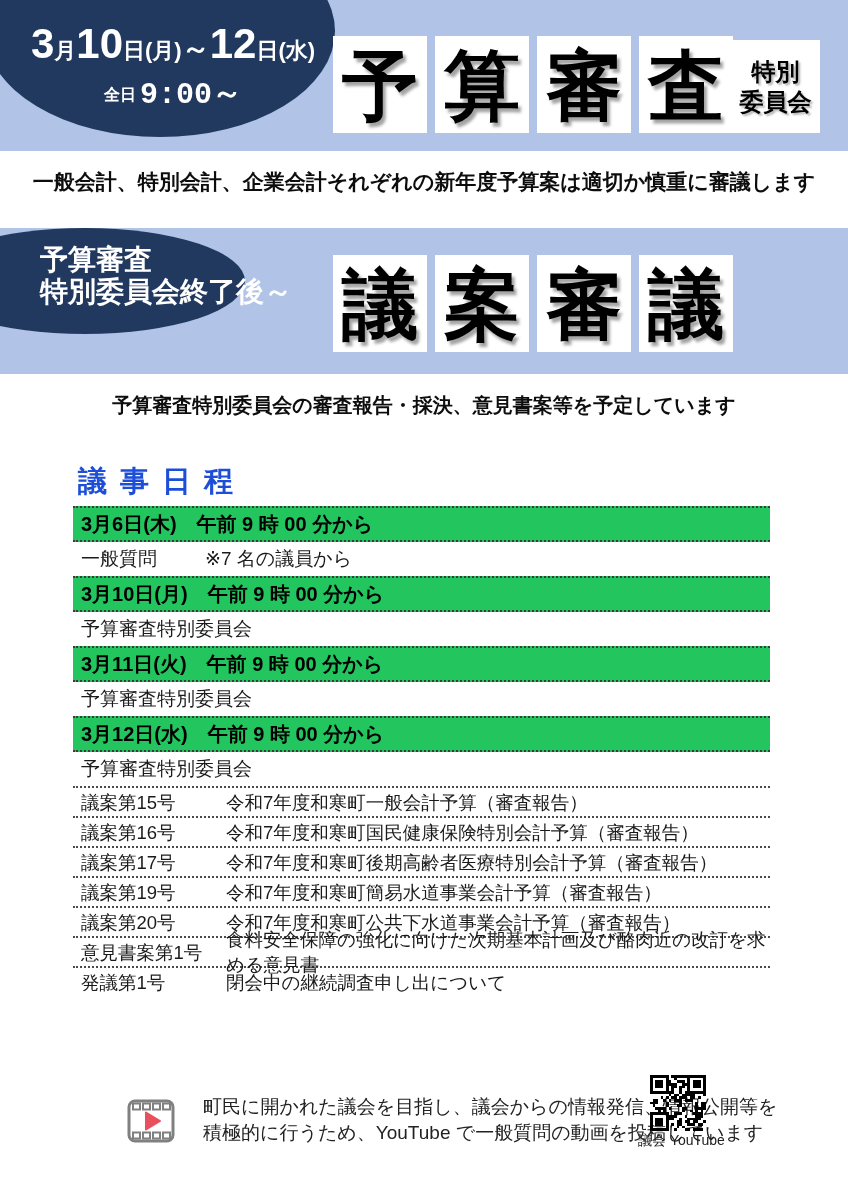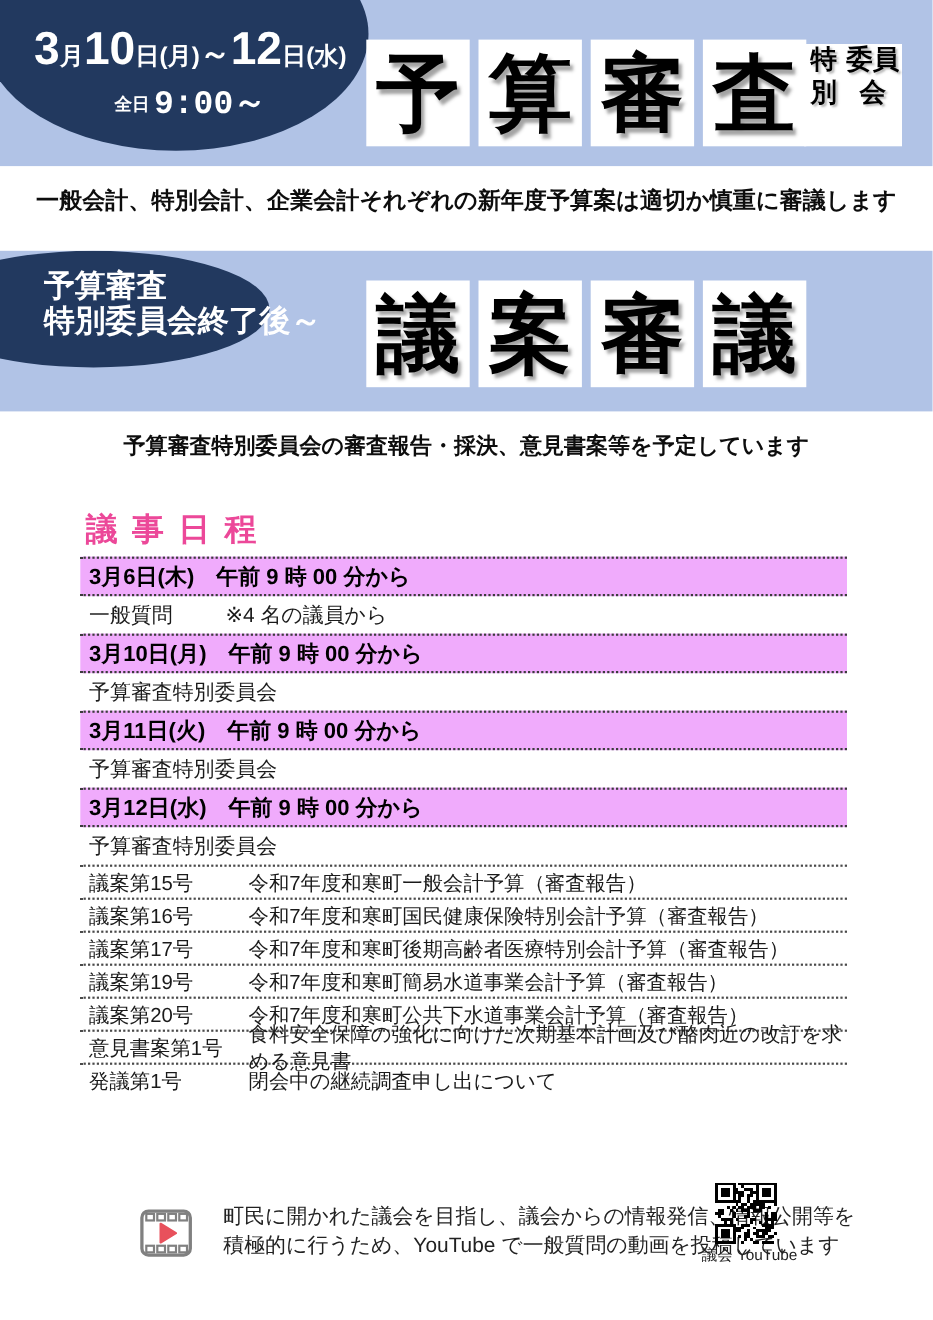--- a/index.html
+++ b/index.html
@@ -28,32 +28,32 @@
   .banner2-text { position:absolute; left:40px; top:244px; color:#fff;
     font-size:28px; font-weight:bold; line-height:32px; z-index:3; white-space:nowrap; }
 
   
   .tbox { position:absolute; background:#ffffff; text-align:center; z-index:2; }
   .tbox.big { width:94px; height:97px; font-size:76px; font-weight:700; line-height:99px;
     color:#000; text-shadow:3px 4px 3px rgba(50,50,50,0.45); }
   .r1 { top:36px; } .r2 { top:255px; }
   .c1 { left:333px; } .c2 { left:435px; } .c3 { left:537px; } .c4 { left:639px; }
   .side-box { left:731px; top:40px; width:89px; height:93px; font-size:24px; font-weight:700;
-    line-height:30px; display:flex; flex-direction:row; justify-content:center;
+    line-height:30px; display:flex; flex-direction:column; justify-content:center;
     color:#000; text-shadow:2px 2px 2px rgba(50,50,50,0.35); }
 
   .subtitle { position:absolute; left:0; width:848px; text-align:center; font-weight:700; color:#0d0d0d; }
   .subtitle1 { top:168px; font-size:21px; }
   .subtitle2 { top:392px; font-size:20px; }
 
   
   .agenda-heading { position:absolute; left:78px; top:462px; font-size:29px; font-weight:700;
-    letter-spacing:13px; color:#ec4899; }
+    letter-spacing:13px; color:#1d4ed8; }
   .agenda { position:absolute; left:73px; top:506px; width:697px; }
-  .bar { height:36px; background:#f0abfc; border-top:2px dotted #3c3c3c; border-bottom:2px dotted #3c3c3c;
+  .bar { height:36px; background:#22c55e; border-top:2px dotted #3c3c3c; border-bottom:2px dotted #3c3c3c;
     box-sizing:border-box; display:flex; align-items:center; padding-left:8px;
     font-size:20px; font-weight:700; color:#000; }
   .item-row { height:34px; display:flex; align-items:center; padding-left:8px; font-size:19px; color:#1a1a1a; }
   .item-label { width:124px; flex-shrink:0; }
   .bill-row { height:30px; display:flex; align-items:center; padding-left:8px; box-sizing:border-box;
     border-top:2px dotted #4a4a4a; font-size:18.5px; color:#1a1a1a;gap:21px; }
   .bill-label { width:124px; flex-shrink:0; }
 
   
   .video-icon { position:absolute; left:127px; top:1099px; width:48px; height:44px; }
@@ -104,21 +104,21 @@
   <div class="tbox big r2 c4">議</div>
 
   <div class="subtitle subtitle2">予算審査特別委員会の審査報告・採決、意見書案等を予定しています</div>
 
   <div class="agenda-heading">議事日程</div>
 
   <div class="agenda">
     <div class="bar">3月6日(木)　午前 9 時 00 分から</div>
     <div class="item-row">
       <span class="item-label">一般質問</span>
-      <span>※4 名の議員から</span>
+      <span>※7 名の議員から</span>
     </div>
 
     <div class="bar">3月10日(月)　午前 9 時 00 分から</div>
     <div class="item-row">
       <span>予算審査特別委員会</span>
     </div>
 
     <div class="bar">3月11日(火)　午前 9 時 00 分から</div>
     <div class="item-row">
       <span>予算審査特別委員会</span>

